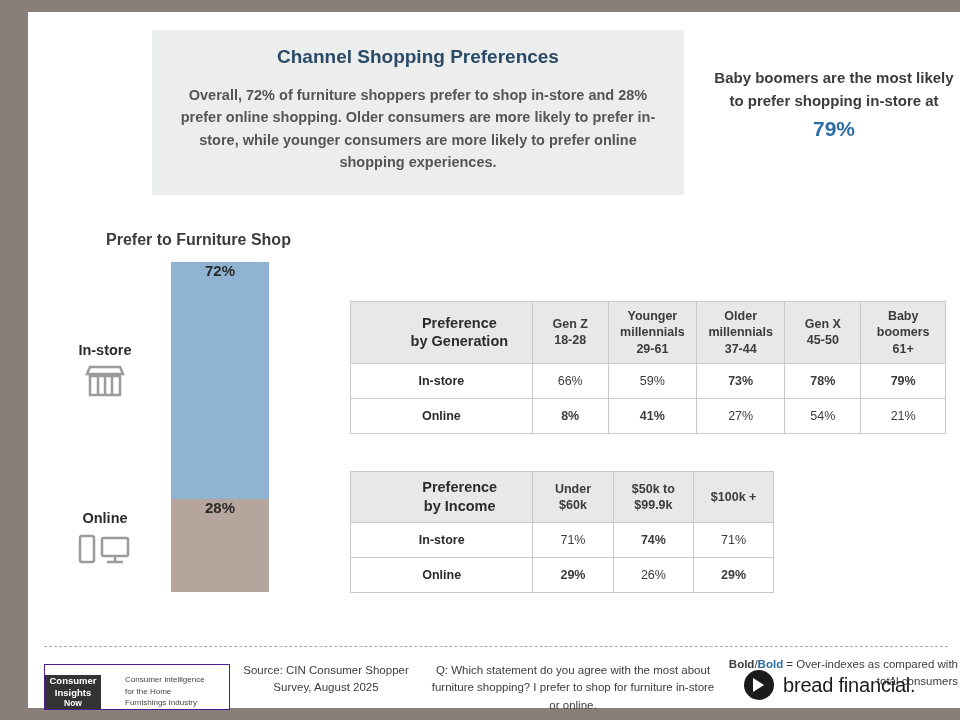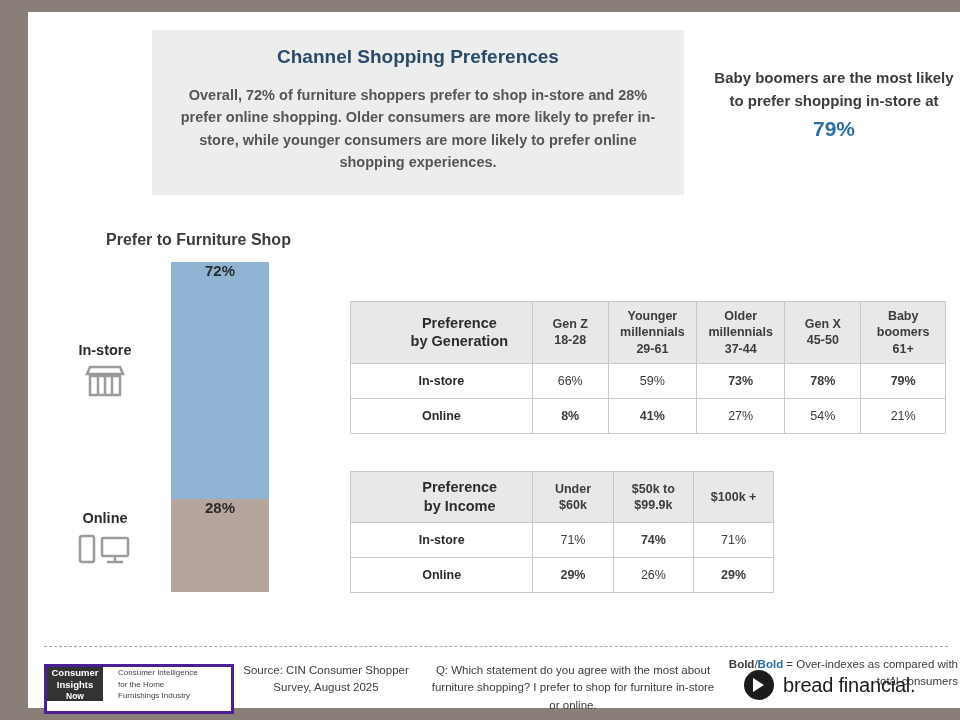--- a/index.html
+++ b/index.html
@@ -179,24 +179,24 @@
     top: 634px;
     width: 904px;
     border-top: 1px dashed #b6a59c;
   }
   .logo-cin {
     position: absolute;
     left: 16px;
     top: 652px;
     width: 184px;
     height: 44px;
-    border: 3px solid #4c1d95;
+    border: 1px solid #4c1d95;
     background: #ffffff;
     display: flex;
-    align-items: flex-start;
+    align-items: flex-end;
   }
   .logo-cin .mark {
     width: 56px;
     background: #333333;
     color: #ffffff;
     font-size: 8.5px;
     font-weight: bold;
     line-height: 1.25;
     display: flex;
     flex-direction: column;
@@ -205,21 +205,21 @@
     text-align: center;
   }
   .logo-cin .mark .big { font-size: 9.5px; }
   .logo-cin .txt {
     flex: 1;
     font-size: 8px;
     color: #444444;
     display: flex;
     flex-direction: column;
     justify-content: center;
-    padding-left: 15px;
+    padding-left: 24px;
     line-height: 1.45;
   }
   .source {
     position: absolute;
     left: 208px;
     top: 650px;
     width: 180px;
     text-align: center;
     font-size: 11.5px;
     color: #3c3c3c;

